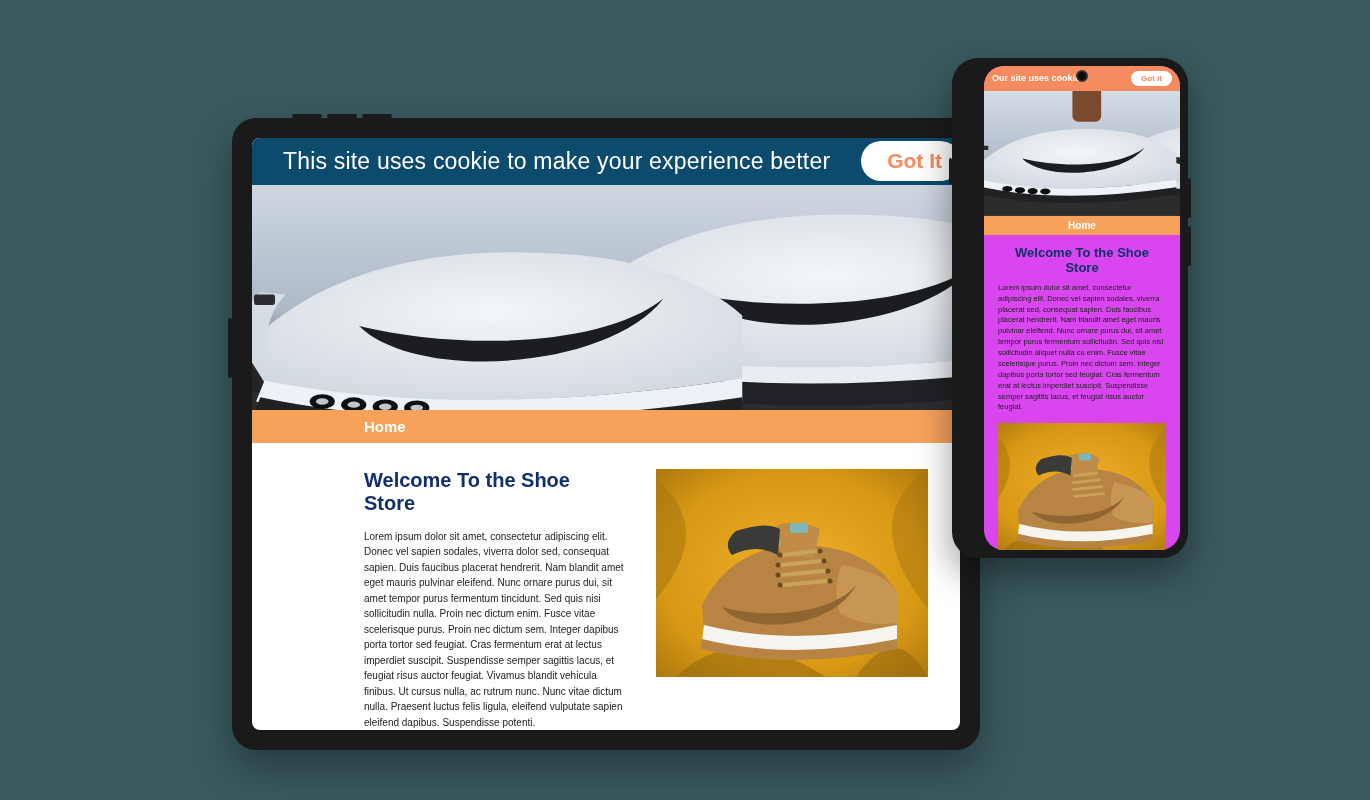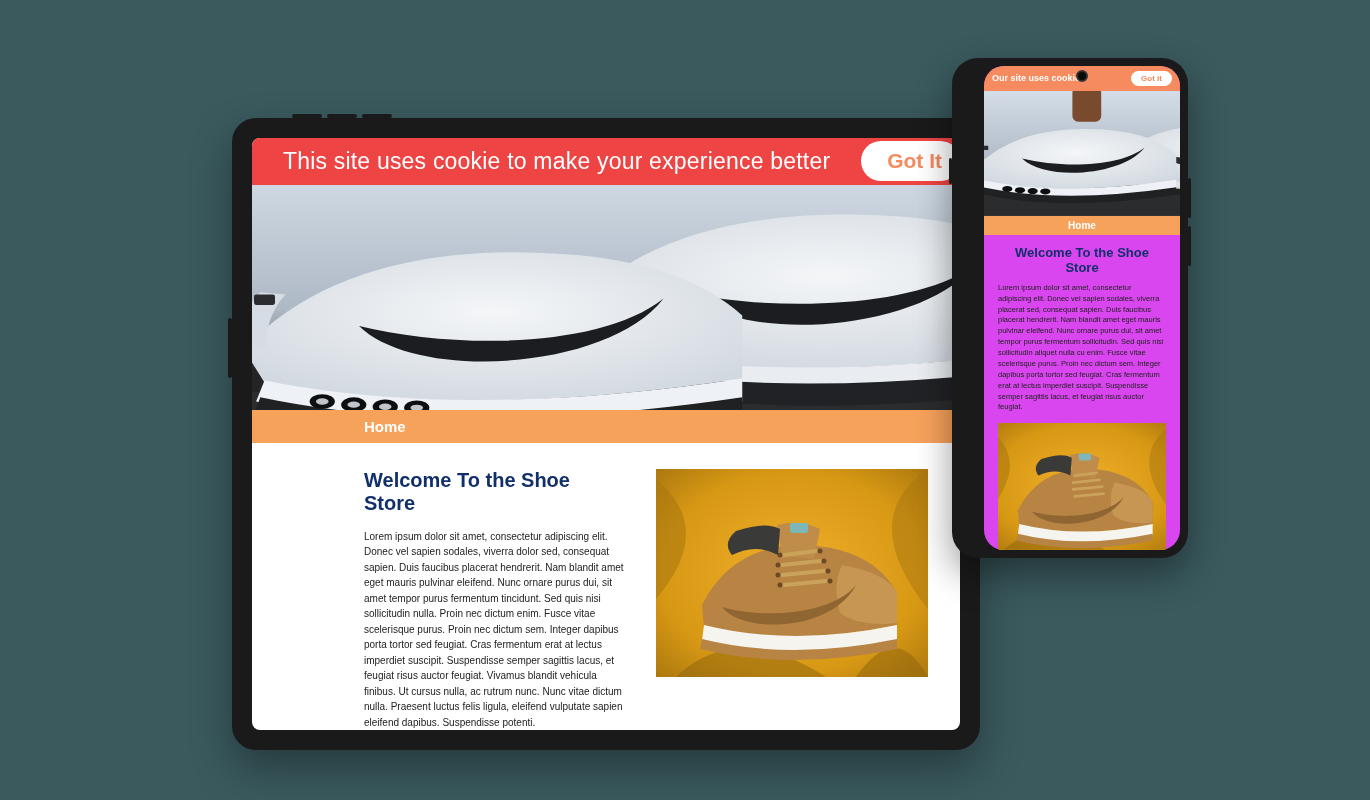--- a/index.html
+++ b/index.html
@@ -33,21 +33,21 @@
 
   .tablet-screen {
     position: absolute; inset: 20px;
     background: #fff;
     border-radius: 8px;
     overflow: hidden;
     display: flex; flex-direction: column;
   }
 
   .cookie-bar-d {
-    background:#ef4444; color:#fff;
+    background:#0c4a6e; color:#fff;
     height:48px; display:flex; align-items:center; justify-content:space-between;
     padding: 0 12px 0 0;
   }
   .cookie-bar-d .msg {
     flex:1; text-align:center; font-size:23px; font-weight:500;
     letter-spacing:.2px;
   }
   .gotit-d {
     background:#fff; color:#f58b5e; border:none;
     border-radius: 999px 0 0 999px / 999px 0 0 999px;

